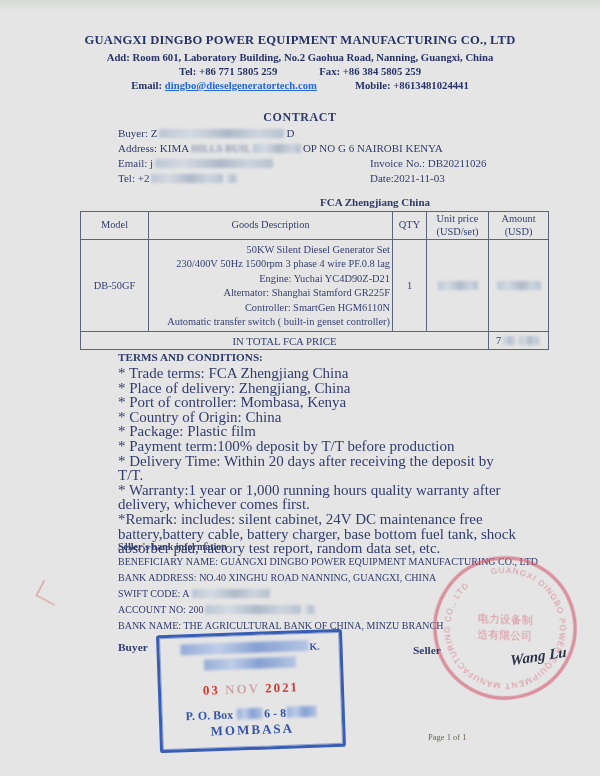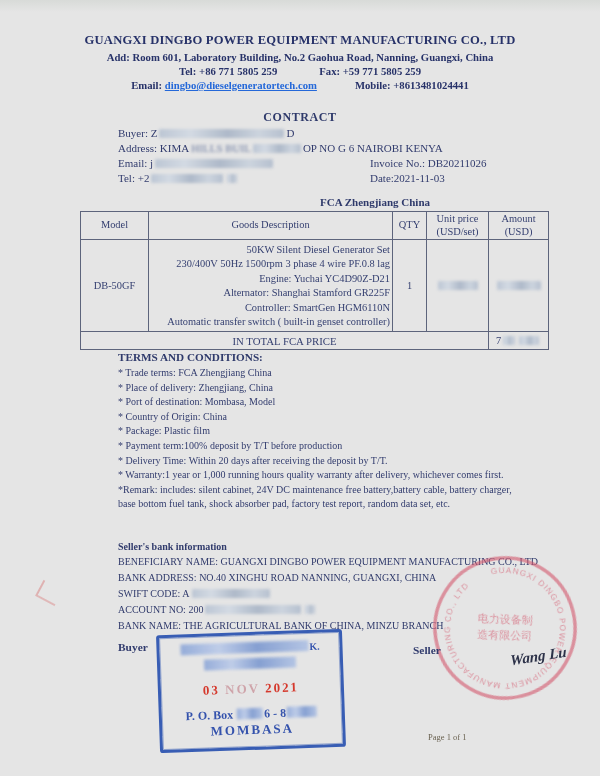--- a/index.html
+++ b/index.html
@@ -26,21 +26,21 @@
   
   table.goods{position:absolute;left:80px;top:211px;border-collapse:collapse;table-layout:fixed;
     font-size:10.4px;color:#343f70;}
   table.goods td{border:1px solid #5d647c;padding:0;}
   .th{ text-align:center;vertical-align:middle;line-height:12.5px;}
   .desc-cell{vertical-align:top;padding:3px 2px 2px 5px !important;text-align:right;}
   .desc-cell div{line-height:14.4px;white-space:nowrap;}
   .cell-ctr{text-align:center;vertical-align:middle;}
   .total-cell{text-align:center;font-weight:normal;font-size:10.8px;height:17px;}
   
-  .terms{position:absolute;left:118px;top:366px;width:404px;font-size:10px;
+  .terms{position:absolute;left:118px;top:366px;width:404px;font-size:15px;
     color:#323c6e;line-height:14.6px;}
   .terms div{margin:0;}
   .bank{font-size:10px;color:#313b6c;}
   
   .bstamp{position:absolute;left:158px;top:632px;width:180px;height:112px;
     border:3px solid #2a52b0;border-radius:3px;transform:rotate(-2deg);
     box-shadow:inset 0 0 0 1px rgba(42,82,176,.45);text-align:center;color:#2546a8;
     opacity:.92;}
   .bstamp .dline{margin-top:6px;font-weight:bold;font-size:10px;}
   .stampdate{font-size:13px;font-weight:bold;letter-spacing:2px;color:#d42b1e;margin-top:9px;}
@@ -59,21 +59,21 @@
 </style>
 </head>
 <body>
 
 <div class="page">
   <div class="scan-strip"></div>
 
   <div class="abs ctr hdr company" style="top:33px;">GUANGXI DINGBO POWER EQUIPMENT MANUFACTURING CO., LTD</div>
   <div class="abs ctr hdr" style="top:51px;">Add: Room 601, Laboratory Building, No.2 Gaohua Road, Nanning, Guangxi, China</div>
   <div class="abs ctr hdr" style="top:65px;">
-    <span>Tel: +86 771 5805 259</span><span style="display:inline-block;width:42px;"></span><span>Fax: +59 771 5805 259</span>
+    <span>Tel: +86 771 5805 259</span><span style="display:inline-block;width:42px;"></span><span>Fax: +86 384 5805 259</span>
   </div>
   <div class="abs ctr hdr" style="top:79px;">
     <span>Email:</span>
     <span class="link">dingbo@dieselgeneratortech.com</span><span style="display:inline-block;width:38px;"></span><span>Mobile: +8613481024441</span>
   </div>
 
   <div class="abs ctr b" style="top:110px;font-size:12px;letter-spacing:.6px;">CONTRACT</div>
 
   <div class="abs bodyline" style="left:118px;top:127px;">
     <span>Buyer:</span>
@@ -137,21 +137,21 @@
       <td colspan="4" class="total-cell">IN TOTAL FCA PRICE</td>
       <td class="cell-ctr"><span>7</span><span class="redact" style="width:12px;"></span><span class="redact" style="width:20px;"></span></td>
     </tr>
   </tbody>
     </table>
 
   <div class="abs b" style="left:118px;top:351px;font-size:11.2px;text-align:center;">TERMS AND CONDITIONS:</div>
   <div class="terms" style="white-space:normal;">
     <div>* Trade terms: FCA Zhengjiang China</div>
     <div>* Place of delivery: Zhengjiang, China</div>
-    <div>* Port of destination: Mombasa, Model</div>
+    <div>* Port of controller: Mombasa, Kenya</div>
     <div>* Country of Origin: China</div>
     <div>* Package: Plastic film</div>
     <div>* Payment term:100% deposit by T/T before production</div>
     <div>* Delivery Time: Within 20 days after receiving the deposit by T/T.</div>
     <div>* Warranty:1 year or 1,000 running hours quality warranty after delivery, whichever comes first.</div>
     <div>*Remark: includes: silent cabinet, 24V DC maintenance free battery,battery cable, battery charger, base bottom fuel tank, shock absorber pad, factory test report, random data set, etc.</div>
   </div>
 
   <div class="abs bank b" style="left:118px;top:541px;">Seller's bank information</div>
   <div class="abs bank" style="left:118px;top:556px;">BENEFICIARY NAME: GUANGXI DINGBO POWER EQUIPMENT MANUFACTURING CO., LTD</div>

